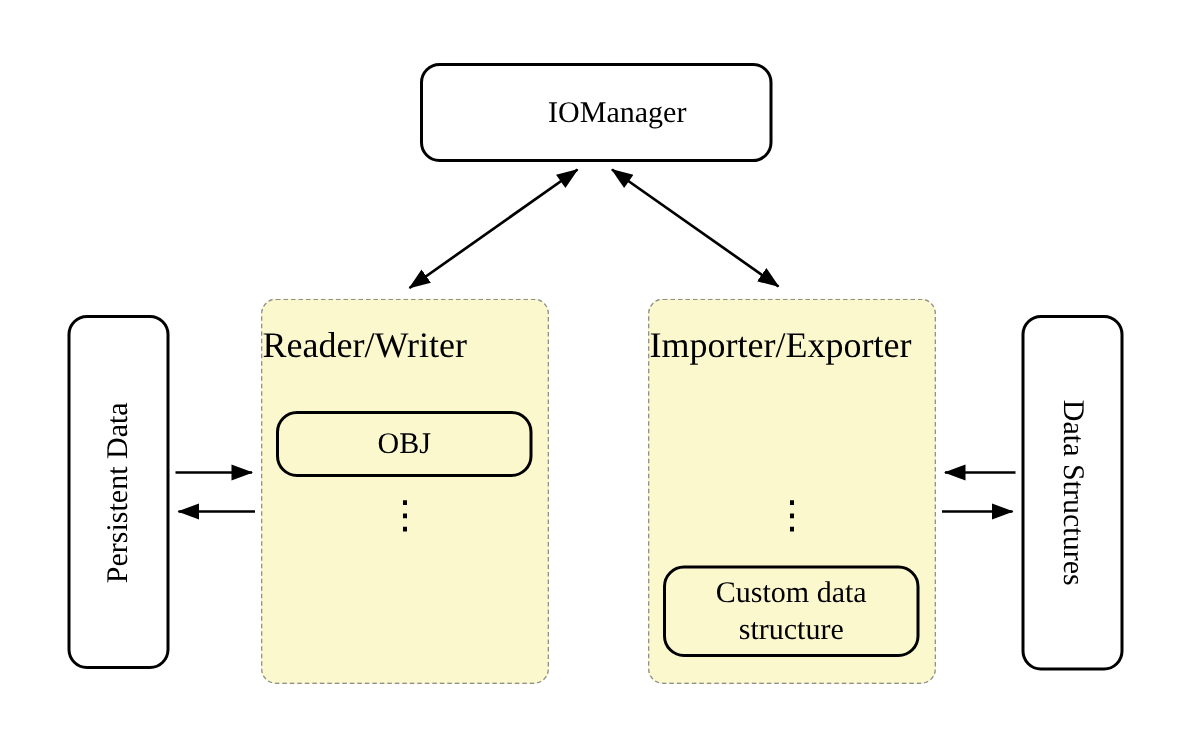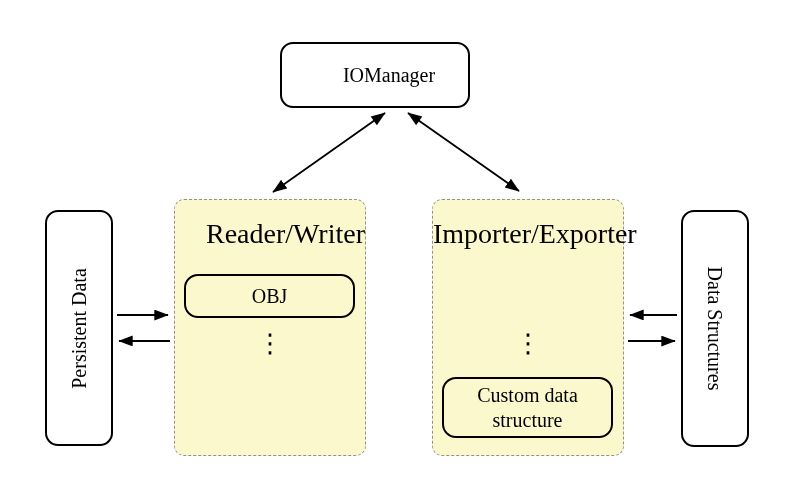--- a/index.html
+++ b/index.html
@@ -8,37 +8,37 @@
     font-family:"Liberation Serif","DejaVu Serif",serif; color:#000;
     overflow:hidden;
   }
   .arrow-layer { position:absolute; left:0; top:0; width:800px; height:489px; }
 
   .node {
     position:absolute; background:#ffffff; border:2.5px solid #000000;
     border-radius:13px; display:flex; align-items:center; justify-content:center;
     font-size:20px; box-sizing:border-box; text-align:center;
   }
-  .node-iomanager { left:280px; top:42px; width:190px; height:66px;padding-left:28px; }
+  .node-iomanager { left:280px; top:42px; width:235px; height:66px;padding-left:28px; }
   .node-persistent { left:45px;  top:210px; width:68px; height:236px; }
   .node-datastruct { left:681px; top:210px; width:68px; height:237px; }
   .vtext { white-space:nowrap; display:block; }
   .rot-ccw { transform:rotate(-90deg); }
   .rot-cw  { transform:rotate(90deg); }
 
   .group {
     position:absolute; top:199px; width:192px; height:257px;
     background:#fcf8cd; border:1.6px dashed #909090; border-radius:10px;
     box-sizing:border-box;
   }
   .group-left  { left:174px; }
   .group-right { left:432px; }
   .group-title {
     position:absolute; top:18px; left:0; width:100%;
-    text-align:right; font-size:28px;
+    text-align:left; font-size:24px;
   }
   .inner-box {
     position:absolute; left:9px; width:171px;
     border:2.6px solid #000000; border-radius:14px;
     display:flex; align-items:center; justify-content:center;
     font-size:20px; text-align:center; white-space:pre-line;
     line-height:1.25; box-sizing:border-box; background:transparent;
   }
   .inner-a { top:74px;  height:44px; }
   .inner-b { top:177px; height:61px; }

